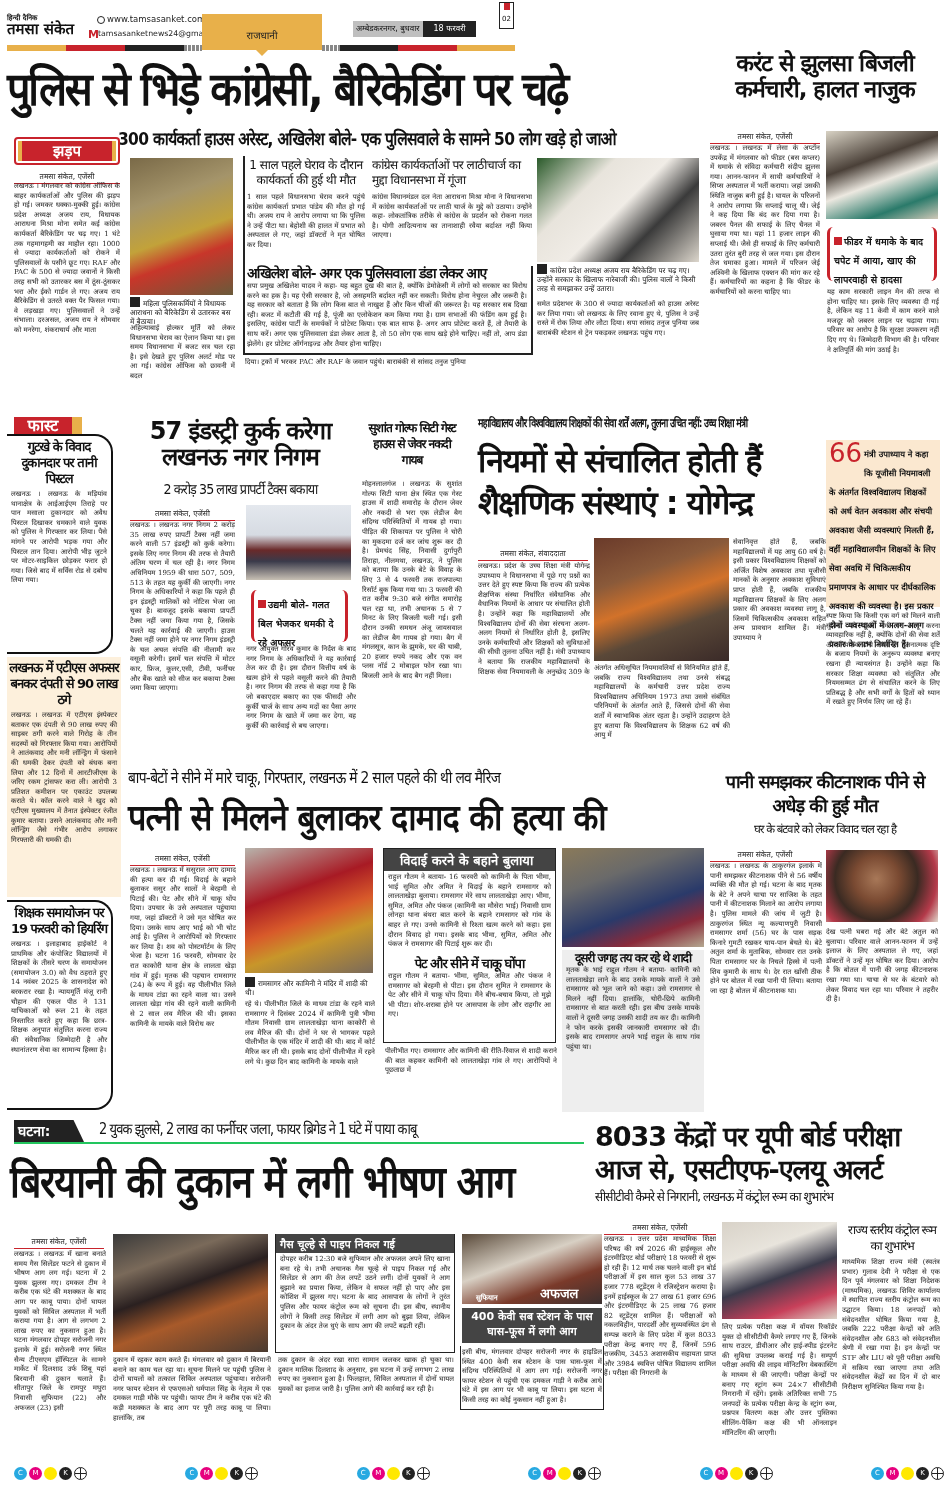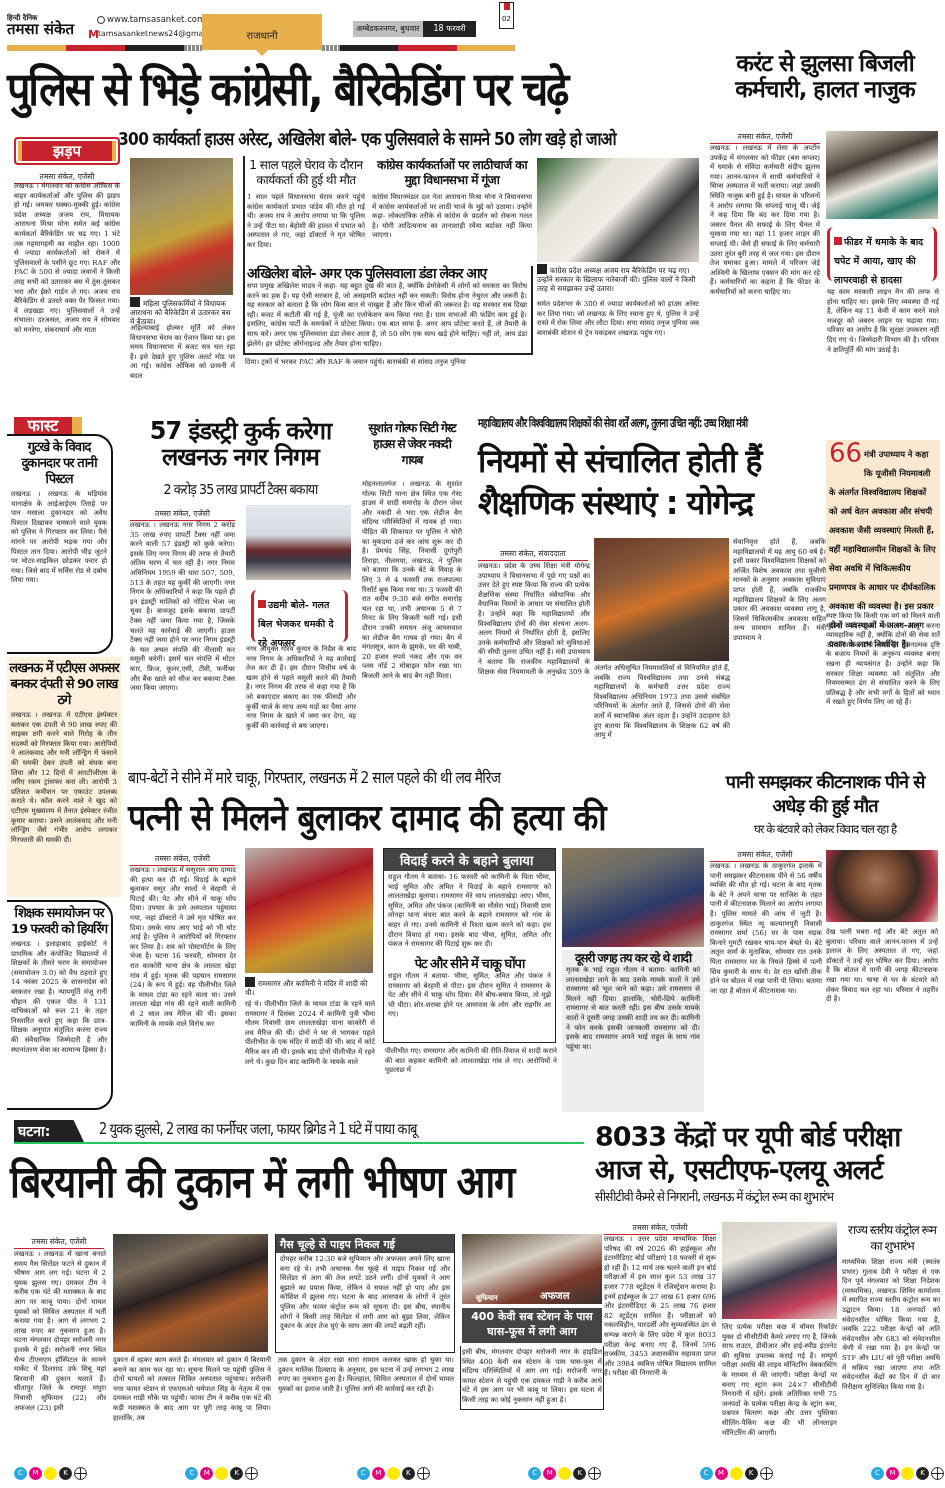--- a/index.html
+++ b/index.html
@@ -67,21 +67,21 @@
 
 <div class="abs photo" style="left:130px;top:158px;width:103px;height:137px;background:linear-gradient(160deg,#7a6a48 0%,#a4946a 30%,#c2a23a 55%,#c8362a 70%,#6a5a3a 100%)"></div>
 <div class="abs cap" style="left:130px;top:297px;width:103px">
   <span class="sq"></span><span>महिला पुलिसकर्मियों ने विधायक आराधना को बैरिकेडिंग से उतारकर बस में बैठाया।</span>
 </div>
 <div class="abs txt" style="left:130px;top:324px;width:105px;height:76px">अहिल्याबाई होल्कर मूर्ति को लेकर विधानसभा घेराव का ऐलान किया था। इस समय विधानसभा में बजट सत्र चल रहा है। इसे देखते हुए पुलिस अलर्ट मोड पर आ गई। कांग्रेस ऑफिस को छावनी में बदल</div>
 
 <div class="abs vline" style="left:243px;top:156px;height:198px;width:1.5px"></div>
 <div class="abs hl" style="left:247px;top:158px;width:118px;font-size:12px;line-height:15px;text-align:center;font-weight:normal;letter-spacing:-0.5px">1 साल पहले घेराव के दौरान कार्यकर्ता की हुई थी मौत</div>
 <div class="abs txt" style="left:247px;top:193px;width:118px;height:68px">1 साल पहले विधानसभा घेराव करने पहुंचे कांग्रेस कार्यकर्ता प्रभात पांडेय की मौत हो गई थी। अजय राय ने आरोप लगाया था कि पुलिस ने उन्हें पीटा था। बेहोशी की हालत में प्रभात को अस्पताल ले गए, जहां डॉक्टरों ने मृत घोषित कर दिया।</div>
-<div class="abs hl" style="left:372px;top:158px;width:160px;font-size:12px;line-height:15px;text-align:center;font-weight:bold;letter-spacing:-0.5px">कांग्रेस कार्यकर्ताओं पर लाठीचार्ज का मुद्दा विधानसभा में गूंजा</div>
+<div class="abs hl" style="left:372px;top:158px;width:160px;font-size:12px;line-height:15px;text-align:left;font-weight:normal;letter-spacing:-0.5px">कांग्रेस कार्यकर्ताओं पर लाठीचार्ज का मुद्दा विधानसभा में गूंजा</div>
 <div class="abs txt" style="left:372px;top:193px;width:160px;height:68px">कांग्रेस विधानमंडल दल नेता आराधना मिश्रा मोना ने विधानसभा में कांग्रेस कार्यकर्ताओं पर लाठी चार्ज के मुद्दे को उठाया। उन्होंने कहा- लोकतांत्रिक तरीके से कांग्रेस के प्रदर्शन को रोकना गलत है। योगी आदित्यनाथ का तानाशाही रवैया बर्दाश्त नहीं किया जाएगा।</div>
 <div class="abs photo" style="left:537px;top:158px;width:162px;height:104px;background:linear-gradient(135deg,#2a5a2a 0%,#e8e4dc 30%,#f0ece6 50%,#3a3a3a 70%,#dcd6cc 100%)"></div>
 <div class="abs cap" style="left:537px;top:264px;width:162px">
   <span class="sq"></span><span>कांग्रेस प्रदेश अध्यक्ष अजय राय बैरिकेडिंग पर चढ़ गए। उन्होंने सरकार के खिलाफ नारेबाजी की। पुलिस वालों ने किसी तरह से समझाकर उन्हें उतारा।</span>
 </div>
 
 <div class="abs" style="left:243px;top:266px;width:290px;height:89px;border-right:2px solid #222;border-bottom:2px solid #222">
   <div class="hl" style="font-size:14px;padding:0 4px;white-space:nowrap">अखिलेश बोले- अगर एक पुलिसवाला डंडा लेकर आए</div>
   <div class="txt" style="padding:2px 4px;height:70px">सपा प्रमुख अखिलेश यादव ने कहा- यह बहुत दुख की बात है, क्योंकि डेमोक्रेसी में लोगों को सरकार का विरोध करने का हक है। यह ऐसी सरकार है, जो असहमति बर्दाश्त नहीं कर सकती। विरोध होना नेचुरल और जरूरी है। यह सरकार को बताता है कि लोग किस बात से नाखुश हैं और किन चीजों की जरूरत है। यह सरकार सब दिखा रही। बजट में कटौती की गई है, पूंजी का एलोकेशन कम किया गया है। ग्राम सभाओं की फंडिंग कम हुई है। इसलिए, कांग्रेस पार्टी के समर्थकों ने प्रोटेस्ट किया। एक बात साफ है- अगर आप प्रोटेस्ट करते हैं, तो तैयारी के साथ करें। अगर एक पुलिसवाला डंडा लेकर आता है, तो 50 लोग एक साथ खड़े होने चाहिए। नहीं तो, आप डंडा झेलेंगे। हर प्रोटेस्ट ऑर्गनाइज्ड और तैयार होना चाहिए।</div>
 </div>
@@ -179,21 +179,21 @@
 <div class="abs txt" style="left:113px;top:1356px;width:158px;height:100px">दुकान में रहकर काम करते हैं। मंगलवार को दुकान में बिरयानी बनाने का काम चल रहा था। सूचना मिलने पर पहुंची पुलिस ने दोनों घायलों को तत्काल सिविल अस्पताल पहुंचाया। सरोजनी नगर फायर स्टेशन से एफएसओ धर्मपाल सिंह के नेतृत्व में एक दमकल गाड़ी मौके पर पहुंची। फायर टीम ने करीब एक घंटे की कड़ी मशक्कत के बाद आग पर पूरी तरह काबू पा लिया। हालांकि, तब</div>
 
 <div class="abs" style="left:275px;top:1234px;width:180px;height:119px;border-right:1.5px solid #222;border-bottom:1.5px solid #222;border-left:1.5px solid #222">
   <div style="background:#444;color:#fff;font-weight:bold;font-size:11px;padding:2px 4px;white-space:nowrap">गैस चूल्हे से पाइप निकल गई</div>
   <div class="txt" style="padding:2px 4px;height:98px">दोपहर करीब 12:30 बजे सुफियान और अफजल अपने लिए खाना बना रहे थे। तभी अचानक गैस चूल्हे से पाइप निकल गई और सिलेंडर से आग की तेज लपटें उठने लगीं। दोनों युवकों ने आग बुझाने का प्रयास किया, लेकिन वे सफल नहीं हो पाए और इस कोशिश में झुलस गए। घटना के बाद आसपास के लोगों ने तुरंत पुलिस और फायर कंट्रोल रूम को सूचना दी। इस बीच, स्थानीय लोगों ने किसी तरह सिलेंडर में लगी आग को बुझा लिया, लेकिन दुकान के अंदर तेज धुएं के साथ आग की लपटें बढ़ती रहीं।</div>
 </div>
 <div class="abs txt" style="left:278px;top:1356px;width:176px;height:100px">तक दुकान के अंदर रखा सारा सामान जलकर खाक हो चुका था। दुकान मालिक दिलशाद के अनुसार, इस घटना में उन्हें लगभग 2 लाख रुपए का नुकसान हुआ है। फिलहाल, सिविल अस्पताल में दोनों घायल युवकों का इलाज जारी है। पुलिस आगे की कार्रवाई कर रही है।</div>
 
 <div class="abs photo" style="left:462px;top:1234px;width:140px;height:70px;background:linear-gradient(160deg,#5a4a3a 0%,#d8d0c4 40%,#7a3a2a 70%,#3a3030 100%)">
   <span style="position:absolute;left:14px;bottom:2px;font-size:7px;color:#fff;font-weight:bold">सुफियान</span>
-  <span style="position:absolute;left:78px;bottom:2px;font-size:10px;color:#fff;font-weight:bold">अफजल</span>
+  <span style="position:absolute;left:78px;bottom:2px;font-size:13px;color:#fff;font-weight:bold">अफजल</span>
 </div>
 <div class="abs" style="left:462px;top:1308px;width:140px;height:35px;background:#444;padding:1px 3px">
   <div style="color:#fff;font-size:11px;line-height:15px;text-align:center;font-weight:bold">400 केवी सब स्टेशन के पास घास-फूस में लगी आग</div>
 </div>
 <div class="abs txt" style="left:462px;top:1348px;width:140px;height:60px">इसी बीच, मंगलवार दोपहर सरोजनी नगर के हाइडिल स्थित 400 केवी सब स्टेशन के पास घास-फूस में संदिग्ध परिस्थितियों में आग लग गई। सरोजनी नगर फायर स्टेशन से पहुंची एक दमकल गाड़ी ने करीब आधे घंटे में इस आग पर भी काबू पा लिया। इस घटना में किसी तरह का कोई नुकसान नहीं हुआ है।</div>
 <div class="abs" style="left:460px;top:1346px;width:144px;height:64px;border:1.5px solid #222;border-top:none"></div>
 
 <div class="abs hl" style="left:595px;top:1120px;width:345px;font-size:27px;line-height:33px;letter-spacing:-1px">8033 केंद्रों पर यूपी बोर्ड परीक्षा आज से, एसटीएफ-एलयू अलर्ट</div>
 <div class="abs hl" style="left:595px;top:1190px;width:345px;font-size:13px;white-space:nowrap;transform:scaleX(0.92);transform-origin:left;font-weight:normal">सीसीटीवी कैमरे से निगरानी, लखनऊ में कंट्रोल रूम का शुभारंभ</div>
 <div class="abs byline" style="left:604px;top:1222px;width:112px">तमसा संकेत, एजेंसी</div>

